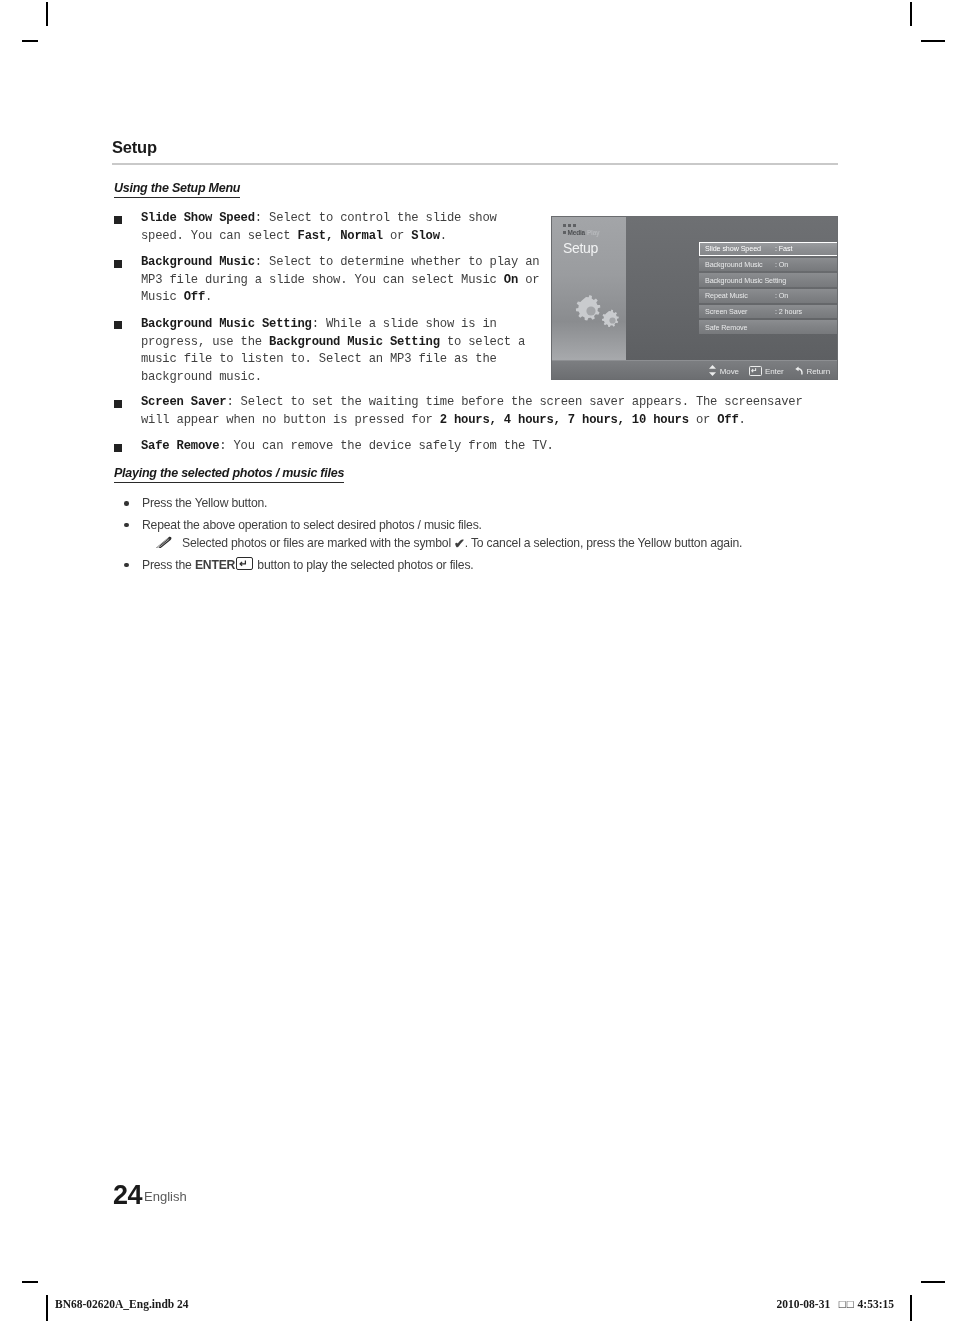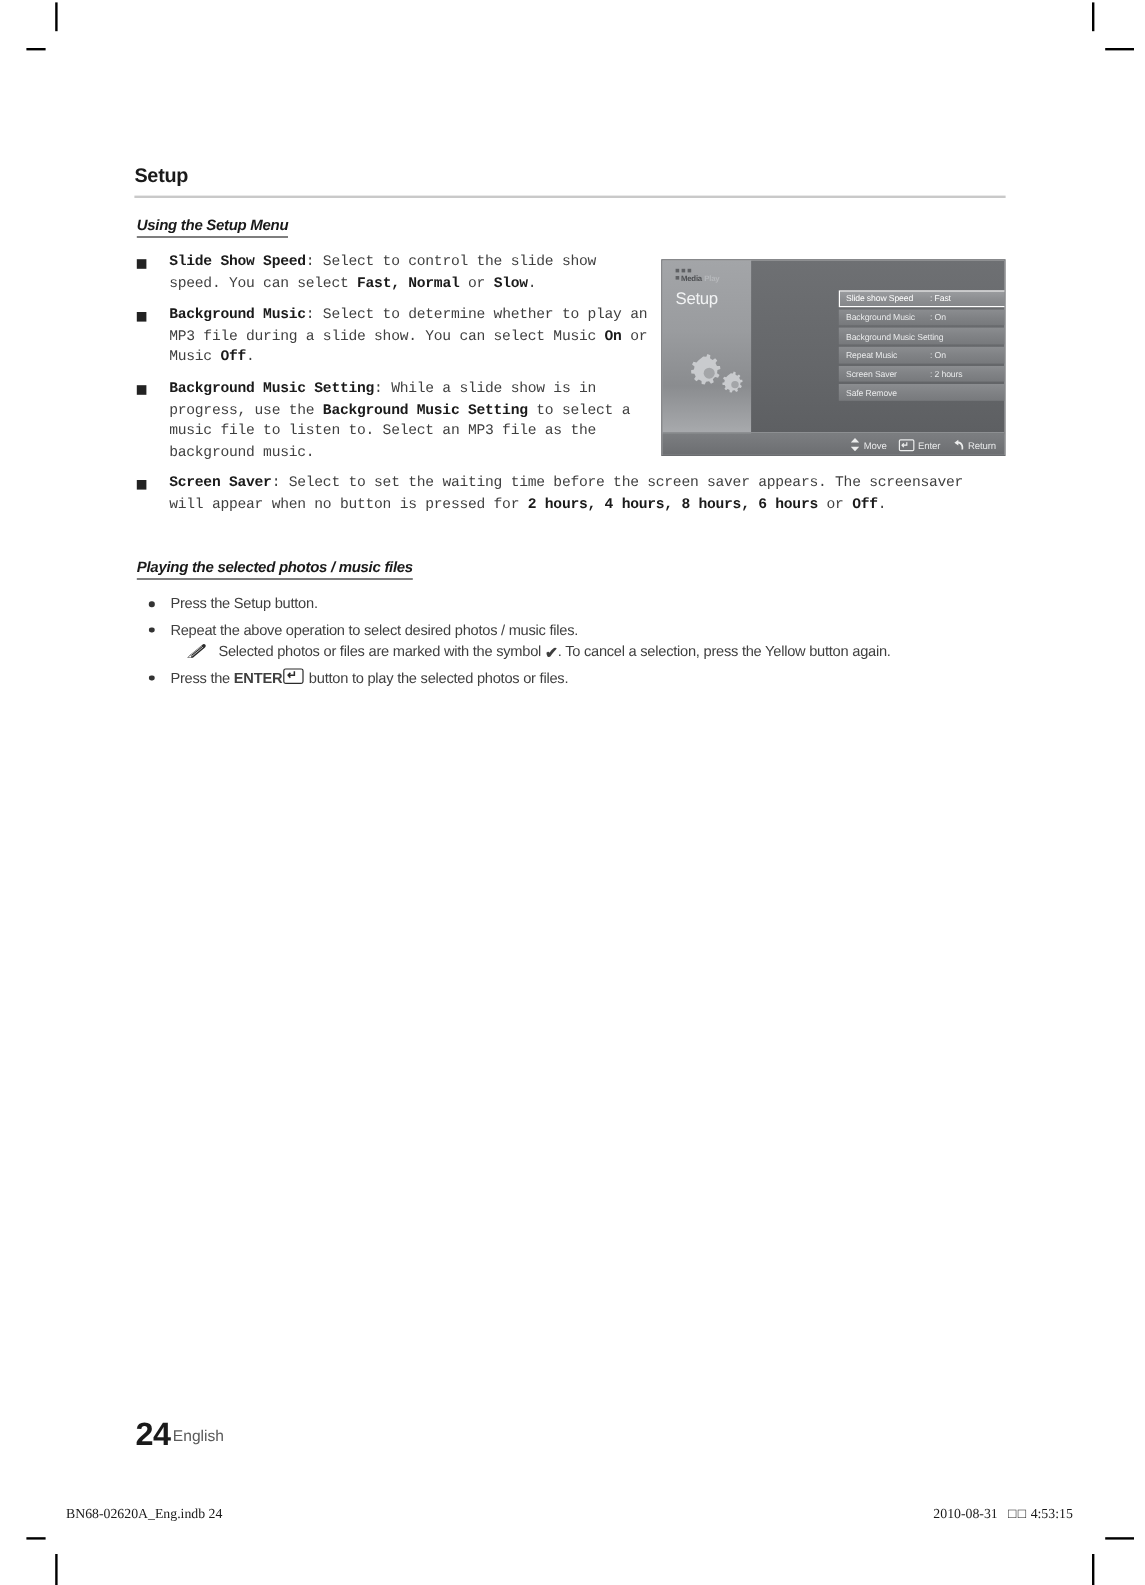--- a/index.html
+++ b/index.html
@@ -301,25 +301,26 @@
   }
   #page-lang {
     position: absolute;
     left: 144px;
     top: 1189px;
     font-size: 13px;
     color: #5a5a5a;
   }
   .foot-text {
     position: absolute;
-    top: 1256px;
+    top: 1298px;
     font-family: "Liberation Serif", serif;
     font-size: 11.5px;
     color: #1a1a1a;
     white-space: nowrap;
+    font-weight: bold;
   }
   #foot-left  { left: 55px; }
   #foot-right { right: 60px; }
   .tofu { font-family: "Liberation Sans", sans-serif; letter-spacing: 1px; }
 </style>
 </head>
 <body>
 
 <div id="page">
 
@@ -348,30 +349,34 @@
     </li>
     <li class="sqitem">
       <span class="sq-mark"></span>
       <span><b>Background Music Setting</b>: While a slide show is in progress, use the <b>Background Music Setting</b> to select a music file to listen to. Select an MP3 file as the background music.</span>
     </li>
   </ul>
 
   <ul class="sqlist" id="sqlist-wide">
     <li class="sqitem">
       <span class="sq-mark"></span>
-      <span><b>Screen Saver</b>: Select to set the waiting time before the screen saver appears. The screensaver will appear when no button is pressed for <b>2 hours, 4 hours, 8 hours, 6 hours</b> or <b>Off</b>.</span>
+      <span><b>Screen Saver</b>: Select to set the waiting time before the screen saver appears. The screensaver will appear when no button is pressed for <b>2 hours, 4 hours, 7 hours, 10 hours</b> or <b>Off</b>.</span>
+    </li>
+    <li class="sqitem">
+      <span class="sq-mark"></span>
+      <span><b>Safe Remove</b>: You can remove the device safely from the TV.</span>
     </li>
   </ul>
 
   <div class="subhead" id="subhead-2">Playing the selected photos / music files</div>
 
   <ul id="dotlist">
     <li class="dotitem">
       <span class="dot-mark"></span>
-      <span>Press the Setup button.</span>
+      <span>Press the Yellow button.</span>
     </li>
     <li class="dotitem">
       <span class="dot-mark"></span>
       <span>Repeat the above operation to select desired photos / music files.</span>
       <div class="noteline">
         <svg class="pencil-icon" viewBox="0 0 24 19">
           <path d="M2.5 16.5 L6 13.2 L18.5 2.8 C19.6 1.9 21 2 21.7 3 C22.4 4 22.1 5.3 21 6.2 L8.5 16.6 L2.5 16.5 Z" fill="#2b2b2b"></path>
           <path d="M3.2 16.2 L7.2 13.4 L6.4 16.3 Z" fill="#ffffff"></path>
           <path d="M6.2 13.8 L18.2 4.0" stroke="#ffffff" stroke-width="0.7" fill="none"></path>
           <path d="M7.3 15.1 L19.3 5.3" stroke="#ffffff" stroke-width="0.7" fill="none"></path>

